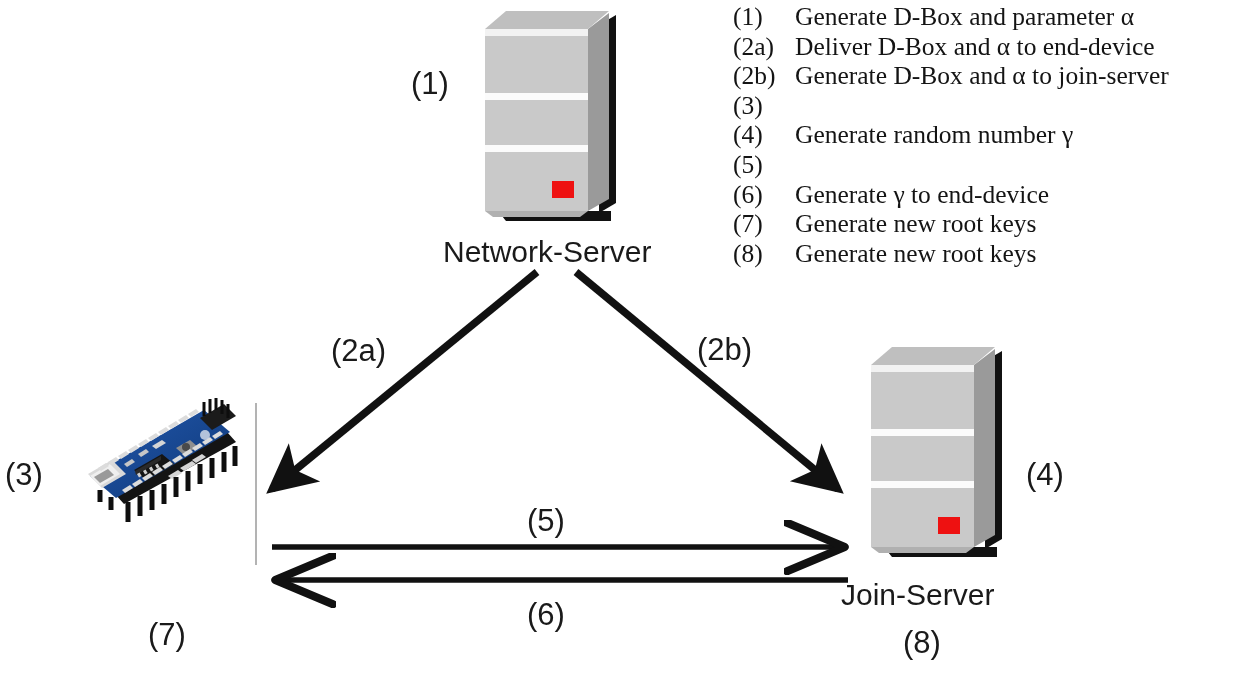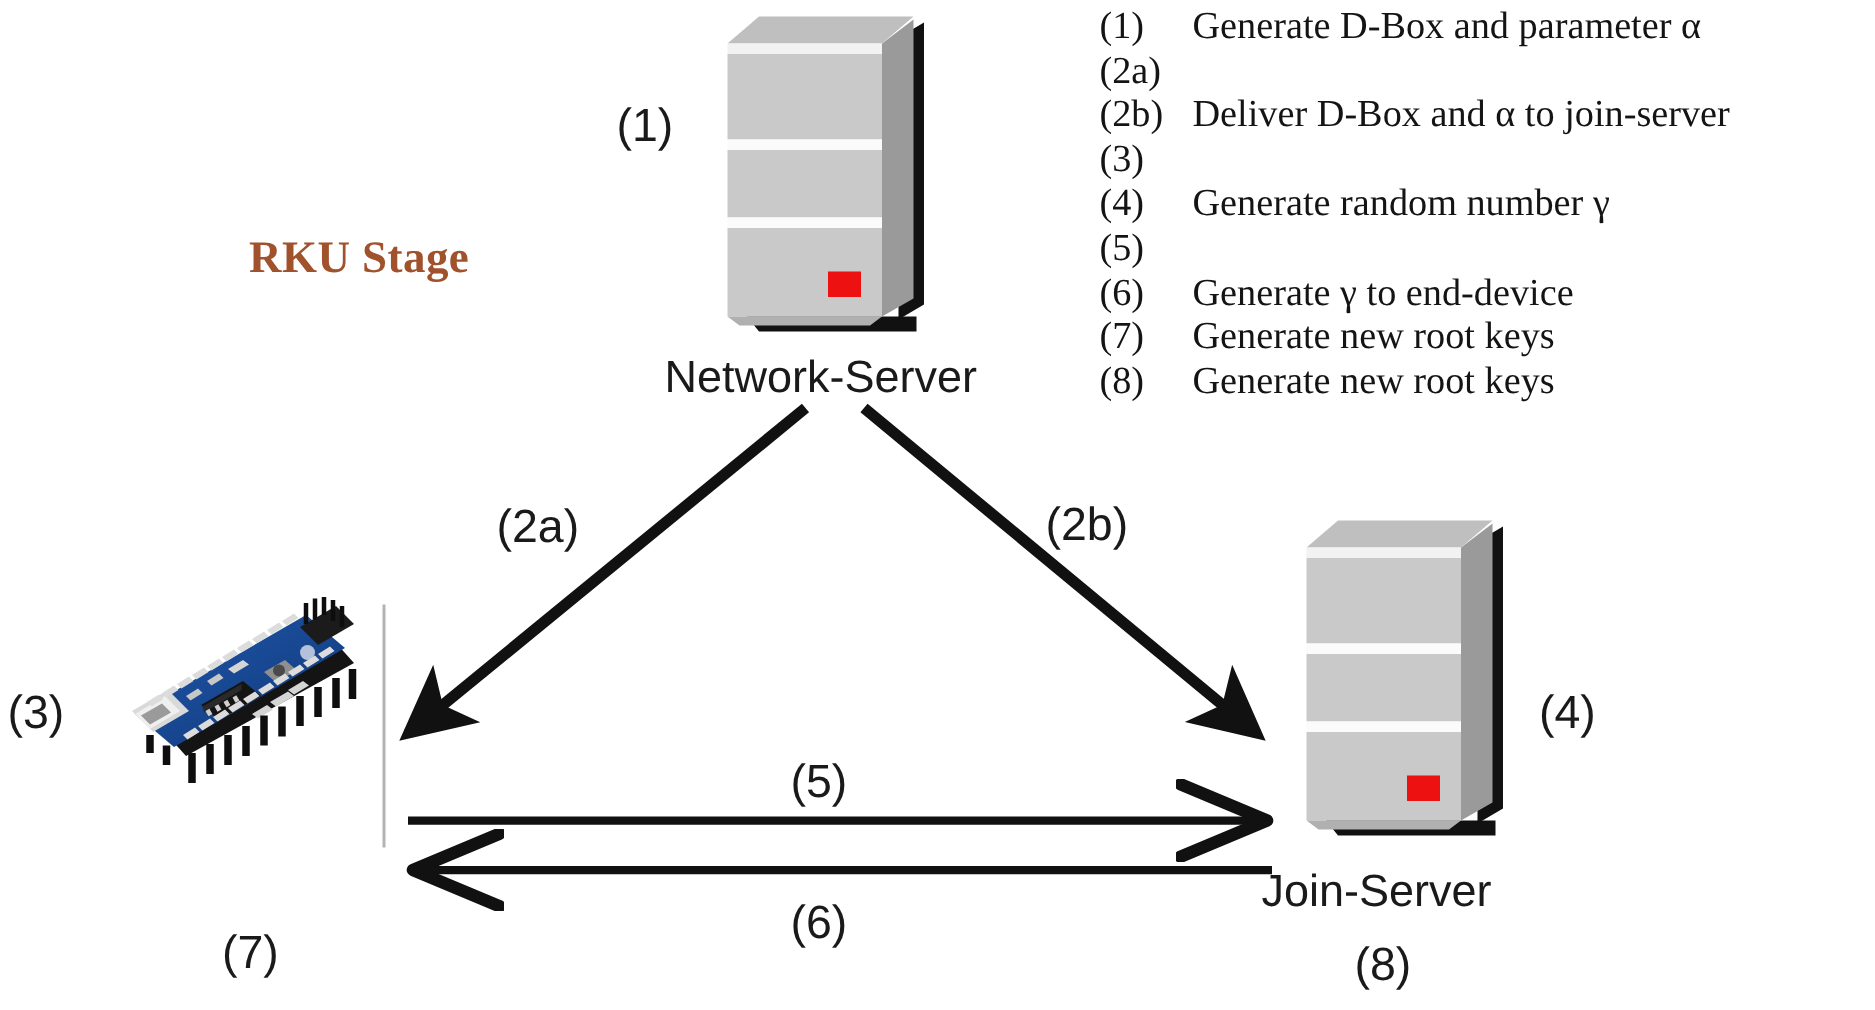--- a/index.html
+++ b/index.html
@@ -107,24 +107,25 @@
 
 <div id="canvas">
 
   <div class="legend">
     <div class="legend-row">
       <span class="legend-num">(1)</span>
       <span class="legend-txt">Generate D-Box and parameter α</span>
     </div>
     <div class="legend-row">
       <span class="legend-num">(2a)</span>
+      <span class="legend-txt">Deliver D-Box and α to end-device</span>
     </div>
     <div class="legend-row">
       <span class="legend-num">(2b)</span>
-      <span class="legend-txt">Deliver D-Box and α to join-server</span>
+      <span class="legend-txt">Generate D-Box and α to join-server</span>
     </div>
     <div class="legend-row">
       <span class="legend-num">(3)</span>
     </div>
     <div class="legend-row">
       <span class="legend-num">(4)</span>
       <span class="legend-txt">Generate random number γ</span>
     </div>
     <div class="legend-row">
       <span class="legend-num">(5)</span>
@@ -136,21 +137,20 @@
     <div class="legend-row">
       <span class="legend-num">(7)</span>
       <span class="legend-txt">Generate new root keys</span>
     </div>
     <div class="legend-row">
       <span class="legend-num">(8)</span>
       <span class="legend-txt">Generate new root keys</span>
     </div>
   </div>
 
-  <div class="stage-title">RKU Stage</div>
 
   <div class="server" style="left:476px; top:3px;">
     <svg width="152" height="222" viewBox="0 0 152 222" xmlns="http://www.w3.org/2000/svg">
 
       <polygon points="22,208 135,208 135,218 30,218" fill="#111111"></polygon>
       <polygon points="123,22 140,12 140,200 123,210" fill="#111111"></polygon>
 
       <polygon points="112,26 133,10 133,196 112,208" fill="#9a9a9a"></polygon>
 
       <polygon points="9,26 30,8 133,8 112,26" fill="#bfbfbf"></polygon>

